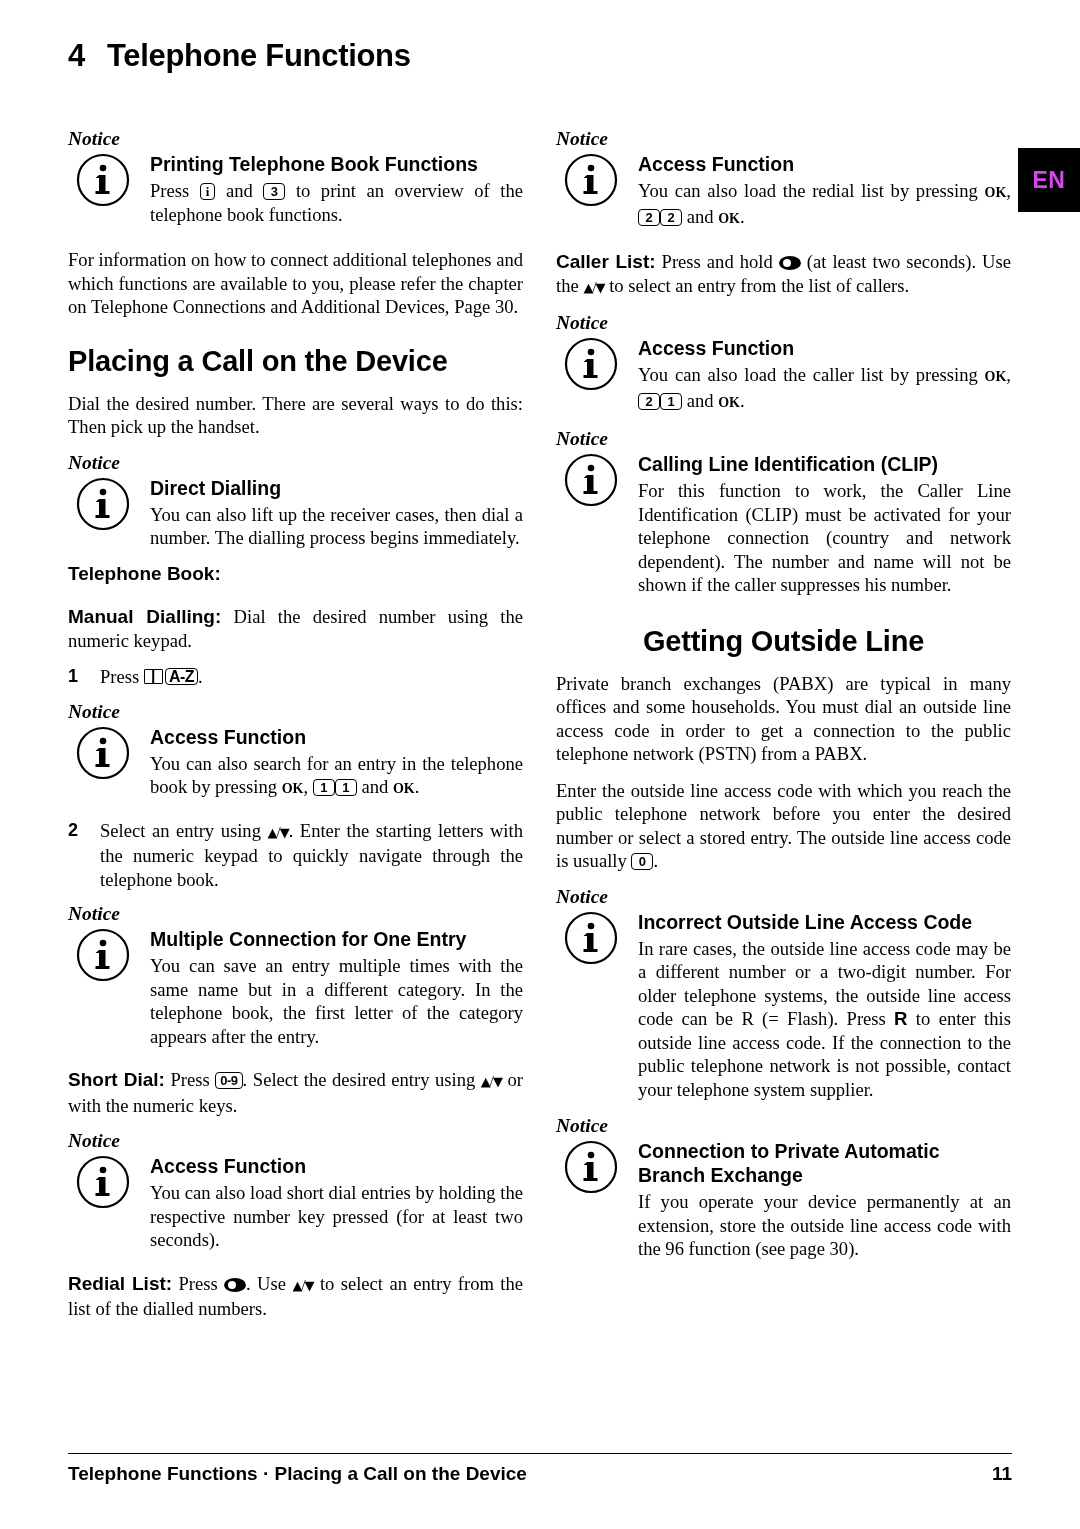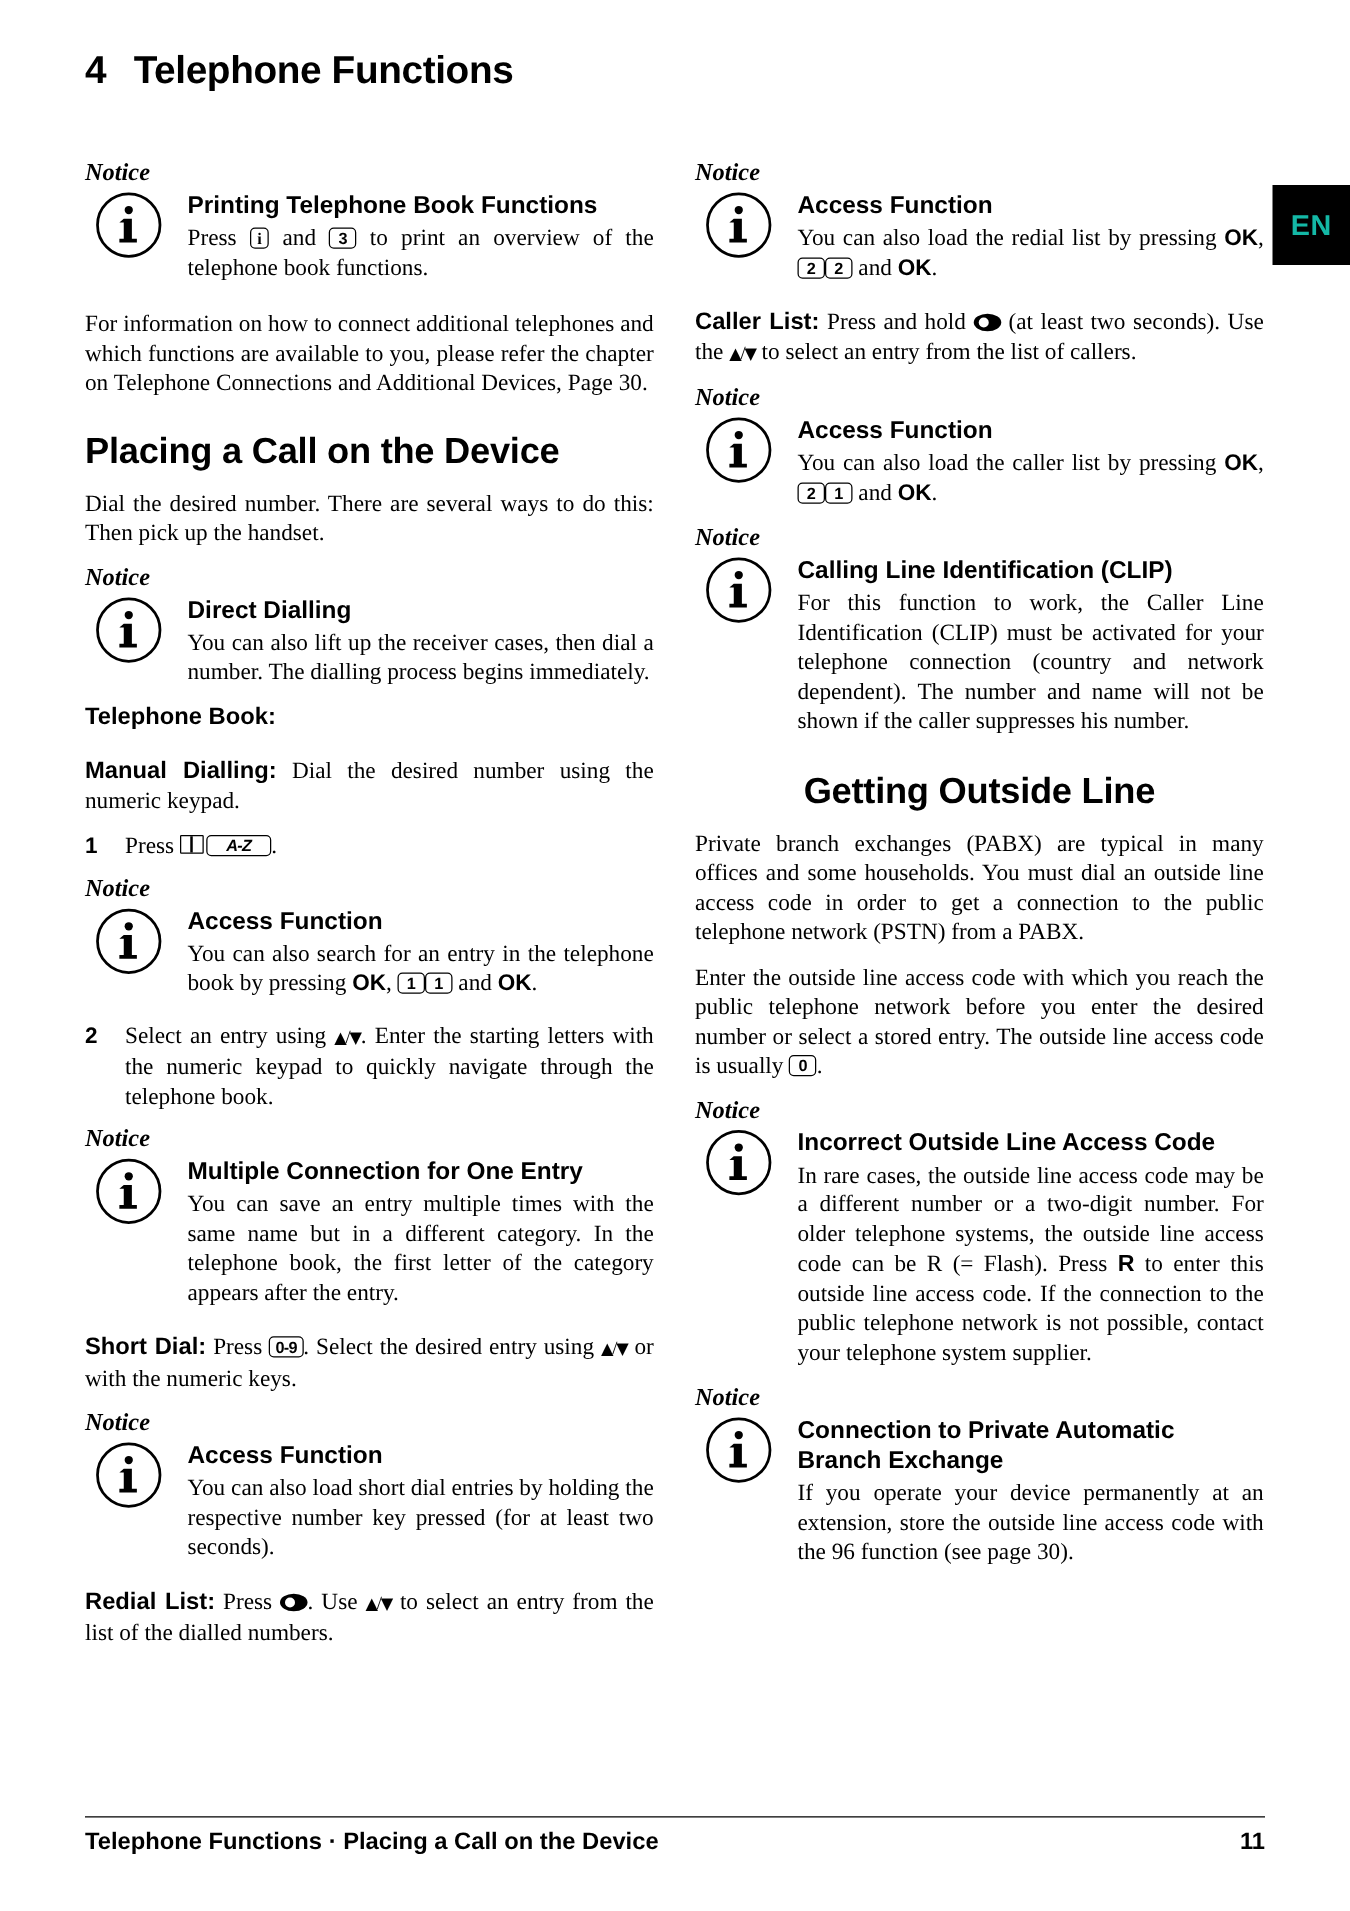--- a/index.html
+++ b/index.html
@@ -22,21 +22,21 @@
     height: 1529px;
   }
   
   .en-tab {
     position: absolute;
     right: 0;
     top: 148px;
     width: 62px;
     height: 64px;
     background: #000;
-    color: #14b8a6;
+    color: #d946ef;
     font-family: "Liberation Sans", sans-serif;
     font-weight: bold;
     font-size: 23px;
     letter-spacing: 0.5px;
     display: flex;
     align-items: center;
     justify-content: center;
   }
   h1.chapter {
     position: absolute;
@@ -107,23 +107,23 @@
     font-size: 18.6px;
     line-height: 23.5px;
     text-align: justify;
   }
   .lead {
     font-family: "Liberation Sans", sans-serif;
     font-weight: bold;
     font-size: 19px;
   }
   .ok {
-    font-family: Liberation Sans, sans-serif;
-    font-weight: bold;
-    font-size: 18px;
+    font-family: Liberation Serif, serif;
+    font-weight: bold;
+    font-size: 14px;
   }
   .numlist-item {
     position: relative;
     padding-left: 32px;
     font-size: 18.6px;
     line-height: 23.5px;
     text-align: justify;
     margin-bottom: 12px;
   }
   .numlist-item .n {
@@ -187,28 +187,27 @@
     top: 0;
     width: 1.6px;
     height: 100%;
     background: #000;
     transform: translateX(-50%);
   }
   .az {
     display: inline-block;
     border: 1.6px solid #000;
     border-radius: 4px;
-    padding: 0 15px;
-    font-family: "Liberation Sans", sans-serif;
-    font-size: 13px;
+    padding: 0 3px;
+    font-family: "Liberation Sans", sans-serif;
+    font-size: 16px;
     font-weight: bold;
     line-height: 15px;
     vertical-align: 1px;
     letter-spacing: -0.5px;
-    font-style: italic;
   }
   .redial {
     display: inline-block;
     width: 22px;
     height: 14px;
     border-radius: 11px/7px;
     background: #000;
     position: relative;
     vertical-align: -2px;
   }

